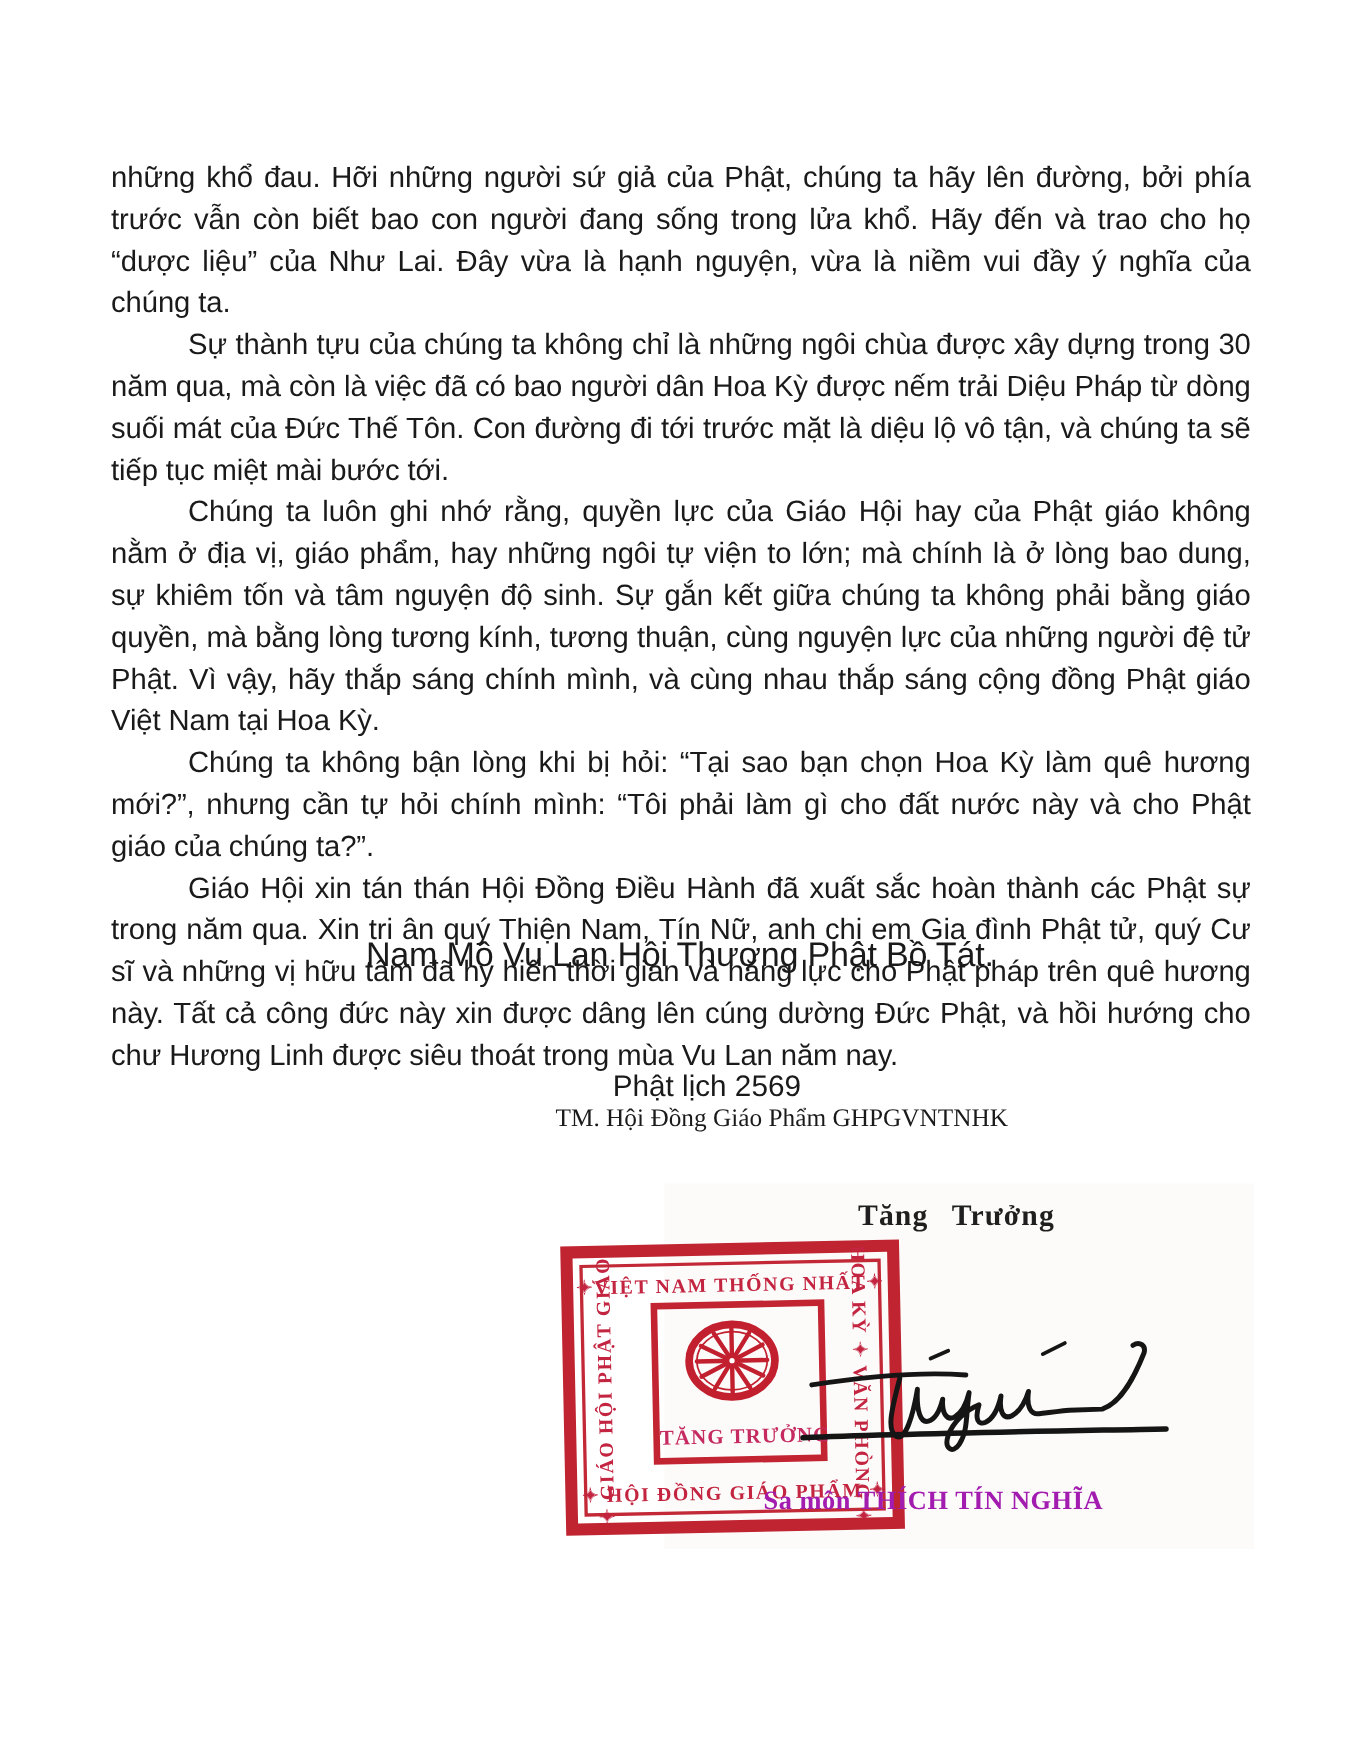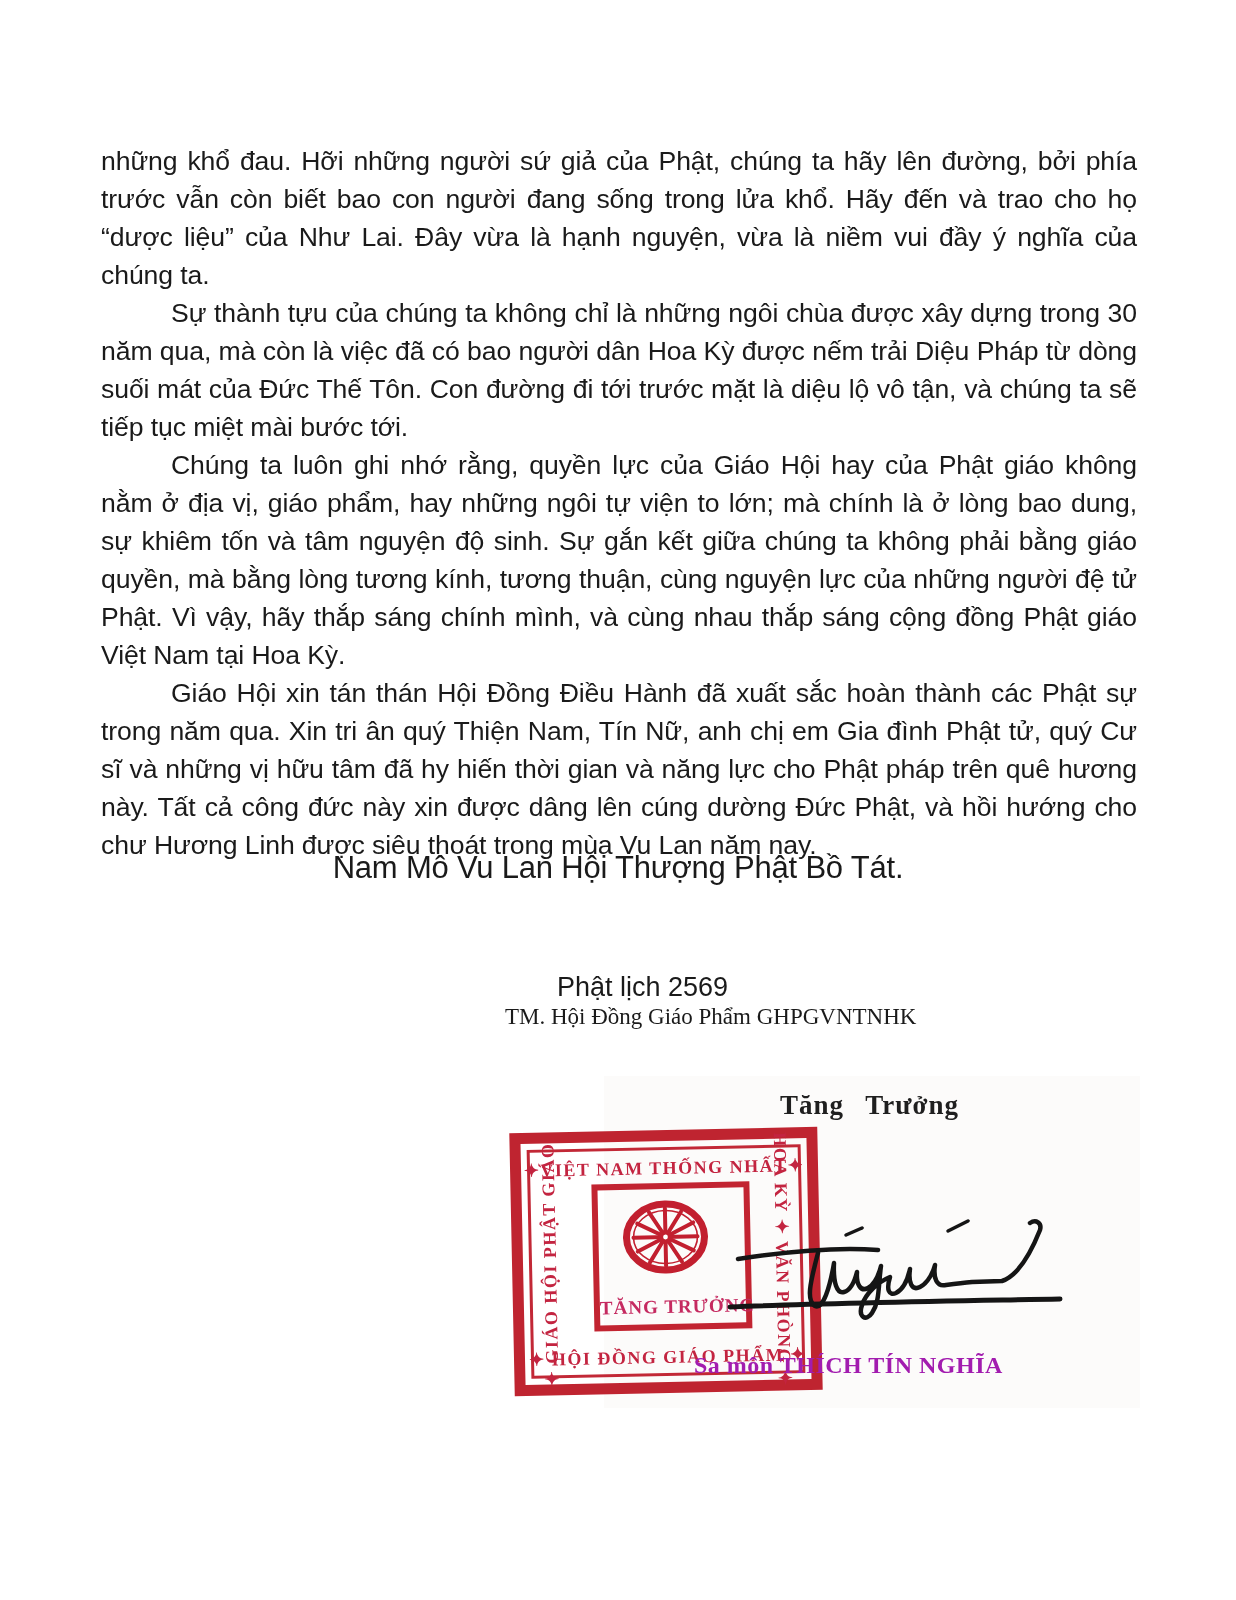--- a/index.html
+++ b/index.html
@@ -75,20 +75,21 @@
 <body>
 
 <div class="page">
 
   <div class="scan-tint"></div>
 
   <div class="text-block">
     <p>những khổ đau. Hỡi những người sứ giả của Phật, chúng ta hãy lên đường, bởi phía trước vẫn còn biết bao con người đang sống trong lửa khổ. Hãy đến và trao cho họ “dược liệu” của Như Lai. Đây vừa là hạnh nguyện, vừa là niềm vui đầy ý nghĩa của chúng ta.</p>
     <p class="indent">Sự thành tựu của chúng ta không chỉ là những ngôi chùa được xây dựng trong 30 năm qua, mà còn là việc đã có bao người dân Hoa Kỳ được nếm trải Diệu Pháp từ dòng suối mát của Đức Thế Tôn. Con đường đi tới trước mặt là diệu lộ vô tận, và chúng ta sẽ tiếp tục miệt mài bước tới.</p>
     <p class="indent">Chúng ta luôn ghi nhớ rằng, quyền lực của Giáo Hội hay của Phật giáo không nằm ở địa vị, giáo phẩm, hay những ngôi tự viện to lớn; mà chính là ở lòng bao dung, sự khiêm tốn và tâm nguyện độ sinh. Sự gắn kết giữa chúng ta không phải bằng giáo quyền, mà bằng lòng tương kính, tương thuận, cùng nguyện lực của những người đệ tử Phật. Vì vậy, hãy thắp sáng chính mình, và cùng nhau thắp sáng cộng đồng Phật giáo Việt Nam tại Hoa Kỳ.</p>
+    <p class="indent">Chúng ta không bận lòng khi bị hỏi: “Tại sao bạn chọn Hoa Kỳ làm quê hương mới?”, nhưng cần tự hỏi chính mình: “Tôi phải làm gì cho đất nước này và cho Phật giáo của chúng ta?”.</p>
     <p class="indent">Giáo Hội xin tán thán Hội Đồng Điều Hành đã xuất sắc hoàn thành các Phật sự trong năm qua. Xin tri ân quý Thiện Nam, Tín Nữ, anh chị em Gia đình Phật tử, quý Cư sĩ và những vị hữu tâm đã hy hiến thời gian và năng lực cho Phật pháp trên quê hương này. Tất cả công đức này xin được dâng lên cúng dường Đức Phật, và hồi hướng cho chư Hương Linh được siêu thoát trong mùa Vu Lan năm nay.</p>
   </div>
 
   <div class="doc-title">Nam Mô Vu Lan Hội Thượng Phật Bồ Tát.</div>
 
   <div class="date-line l1">Phật lịch 2569</div>
   <div class="date-line l3">TM. Hội Đồng Giáo Phẩm GHPGVNTNHK</div>
 
   <div class="role-label">Tăng Trưởng</div>
 

